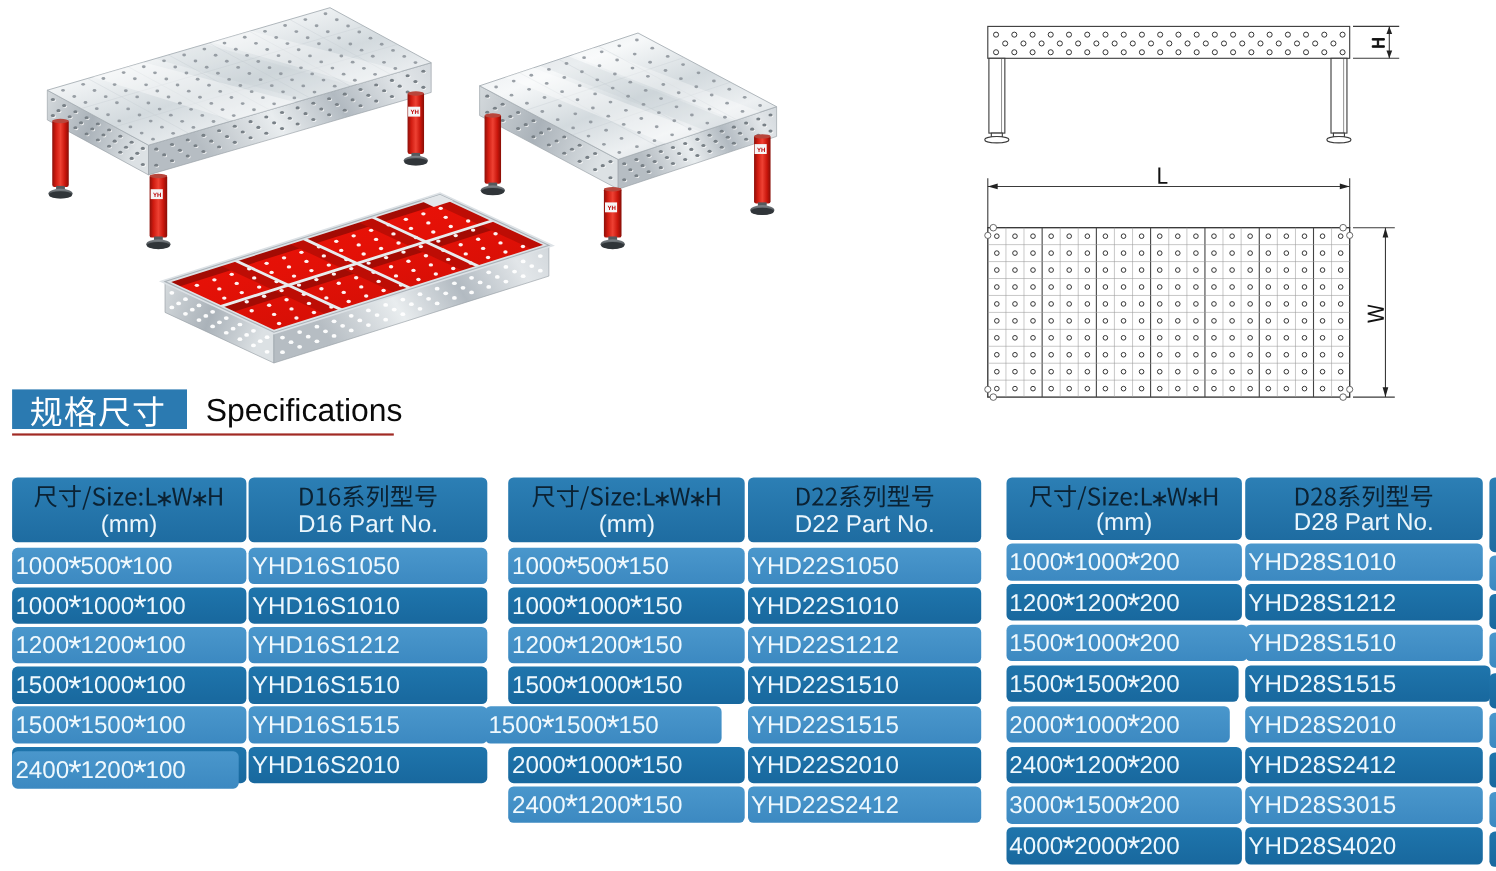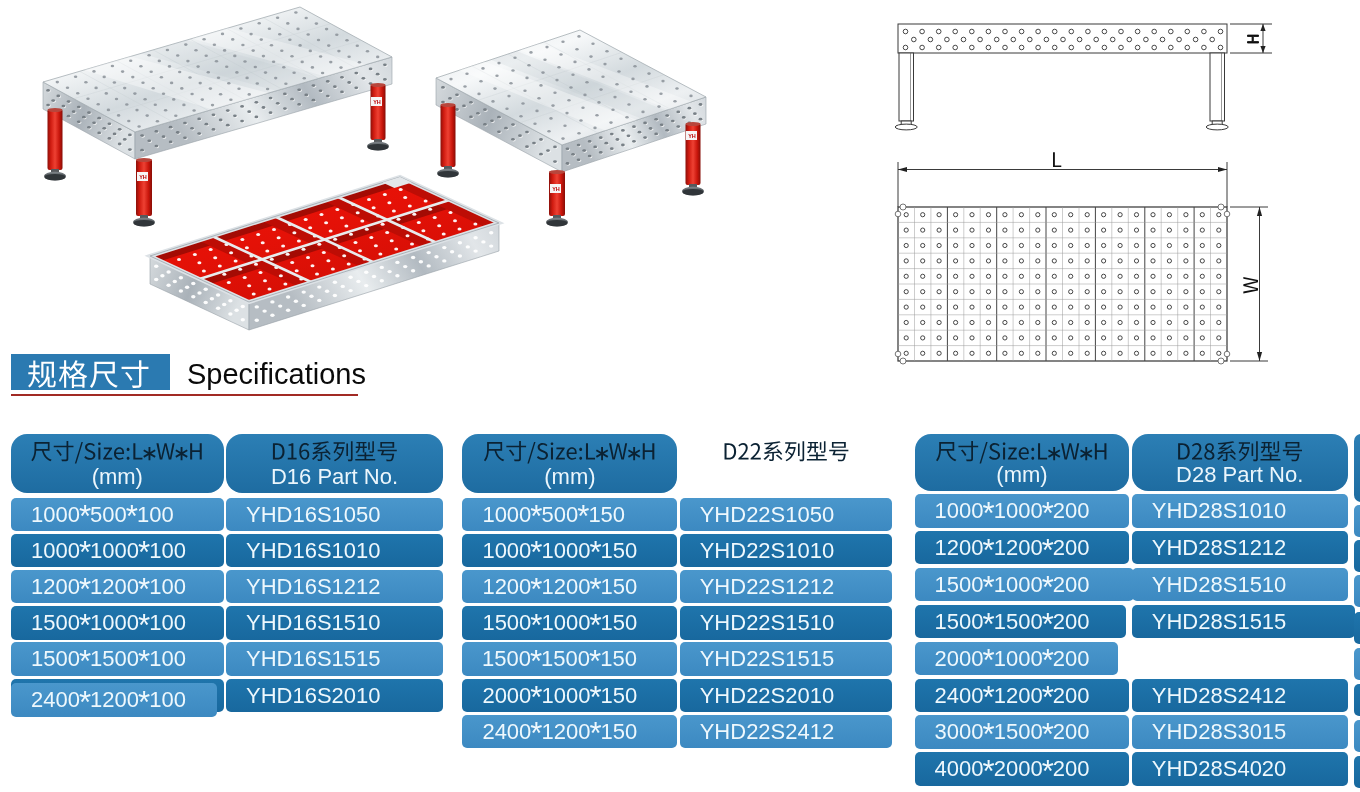--- a/index.html
+++ b/index.html
@@ -1,21 +1,21 @@
 <!DOCTYPE html>
 <html><head><meta charset="utf-8">
 <style>
 html,body{margin:0;padding:0;background:#fff}
 #page{position:relative;width:1360px;height:792px;overflow:hidden;background:#fff;
   font-family:"Liberation Sans",sans-serif}
 .cell{position:absolute;border-radius:5px;color:#eef8fd;font-size:22px;line-height:33px;
-  padding-left:20px;box-sizing:border-box;white-space:nowrap;overflow:hidden}
+  padding-left:3px;box-sizing:border-box;white-space:nowrap;overflow:hidden}
 .cell.light{background:linear-gradient(#4a97cc,#3c89c1)}
 .cell.dark{background:linear-gradient(#1f75ac,#18689e)}
-.hcell{position:absolute;border-radius:16px;background:linear-gradient(#2c7fb5,#1e6ca1);
+.hcell{position:absolute;border-radius:5px;background:linear-gradient(#2c7fb5,#1e6ca1);
   box-sizing:border-box}
 .h2{position:absolute;left:0;right:0;bottom:3px;text-align:center;font-size:22px;line-height:26px;color:#ebf6fc}
 i{font-style:normal;position:relative;top:0.18em;font-size:1.42em;line-height:0;margin:0 -1px}
 #tblk{position:absolute;left:11px;top:354px;width:159px;height:36px;background:#2b7ab1}
 #ten{position:absolute;left:187px;top:358px;font-size:29px;color:#0a0a0a}
 #tline{position:absolute;left:11px;top:394px;width:347px;height:2px;background:#a12a24}
 </style></head>
 <body>
 <div id="page">
 <div id="tblk"></div>
@@ -36,49 +36,53 @@
     <div class="cell dark" style="left:11.0px;top:606.1px;width:212.6px;height:33.6px">1500<i>*</i>1000<i>*</i>100</div>
     <div class="cell dark" style="left:226.0px;top:606.1px;width:217.0px;height:33.6px">YHD16S1510</div>
     <div class="cell light" style="left:11.0px;top:642.3px;width:212.6px;height:33.6px">1500<i>*</i>1500<i>*</i>100</div>
     <div class="cell light" style="left:226.0px;top:642.3px;width:217.0px;height:33.6px">YHD16S1515</div>
     <div class="cell dark" style="left:11.0px;top:678.5px;width:212.6px;height:33.6px">2000<i>*</i>1000<i>*</i>100</div>
     <div class="cell dark" style="left:226.0px;top:678.5px;width:217.0px;height:33.6px">YHD16S2010</div>
     <div class="cell light" style="left:11.0px;top:683px;width:206px;height:33.6px">2400<i>*</i>1200<i>*</i>100</div>
     <div class="hcell" style="left:462.4px;top:434px;width:215.0px;height:59px">
       <div class="h2">(mm)</div>
     </div>
+    <div class="hcell" style="left:679.7px;top:434px;width:212.8px;height:59px">
+      <div class="h2">D22 Part No.</div>
+    </div>
     <div class="cell light" style="left:462.4px;top:497.5px;width:215.0px;height:33.6px">1000<i>*</i>500<i>*</i>150</div>
     <div class="cell light" style="left:679.7px;top:497.5px;width:212.8px;height:33.6px">YHD22S1050</div>
     <div class="cell dark" style="left:462.4px;top:533.7px;width:215.0px;height:33.6px">1000<i>*</i>1000<i>*</i>150</div>
     <div class="cell dark" style="left:679.7px;top:533.7px;width:212.8px;height:33.6px">YHD22S1010</div>
     <div class="cell light" style="left:462.4px;top:569.9px;width:215.0px;height:33.6px">1200<i>*</i>1200<i>*</i>150</div>
     <div class="cell light" style="left:679.7px;top:569.9px;width:212.8px;height:33.6px">YHD22S1212</div>
     <div class="cell dark" style="left:462.4px;top:606.1px;width:215.0px;height:33.6px">1500<i>*</i>1000<i>*</i>150</div>
     <div class="cell dark" style="left:679.7px;top:606.1px;width:212.8px;height:33.6px">YHD22S1510</div>
-    <div class="cell light" style="left:462px;top:642.3px;width:215.0px;height:33.6px">1500<i>*</i>1500<i>*</i>150</div>
+    <div class="cell light" style="left:441px;top:642.3px;width:215.0px;height:33.6px">1500<i>*</i>1500<i>*</i>150</div>
     <div class="cell light" style="left:679.7px;top:642.3px;width:212.8px;height:33.6px">YHD22S1515</div>
     <div class="cell dark" style="left:462.4px;top:678.5px;width:215.0px;height:33.6px">2000<i>*</i>1000<i>*</i>150</div>
     <div class="cell dark" style="left:679.7px;top:678.5px;width:212.8px;height:33.6px">YHD22S2010</div>
     <div class="cell light" style="left:462.4px;top:714.7px;width:215.0px;height:33.6px">2400<i>*</i>1200<i>*</i>150</div>
     <div class="cell light" style="left:679.7px;top:714.7px;width:212.8px;height:33.6px">YHD22S2412</div>
     <div class="hcell" style="left:914.6px;top:434px;width:214.8px;height:57px">
       <div class="h2">(mm)</div>
     </div>
     <div class="hcell" style="left:1131.8px;top:434px;width:215.8px;height:57px">
       <div class="h2">D28 Part No.</div>
     </div>
     <div class="cell light" style="left:914.6px;top:494.3px;width:214.8px;height:33.4px">1000<i>*</i>1000<i>*</i>200</div>
     <div class="cell light" style="left:1131.8px;top:494.3px;width:215.8px;height:33.4px">YHD28S1010</div>
     <div class="cell dark" style="left:914.6px;top:531.1px;width:214.8px;height:33.4px">1200<i>*</i>1200<i>*</i>200</div>
     <div class="cell dark" style="left:1131.8px;top:531.1px;width:215.8px;height:33.4px">YHD28S1212</div>
     <div class="cell light" style="left:914.6px;top:568.0px;width:219px;height:33.4px">1500<i>*</i>1000<i>*</i>200</div>
     <div class="cell light" style="left:1131.8px;top:568.0px;width:215.8px;height:33.4px">YHD28S1510</div>
     <div class="cell dark" style="left:914.6px;top:604.9px;width:211px;height:33.4px">1500<i>*</i>1500<i>*</i>200</div>
     <div class="cell dark" style="left:1131.8px;top:604.9px;width:223px;height:33.4px">YHD28S1515</div>
     <div class="cell light" style="left:914.6px;top:641.7px;width:203px;height:33.4px">2000<i>*</i>1000<i>*</i>200</div>
+    <div class="cell light" style="left:1131.8px;top:641.7px;width:215.8px;height:33.4px">YHD28S2010</div>
     <div class="cell dark" style="left:914.6px;top:678.5px;width:214.8px;height:33.4px">2400<i>*</i>1200<i>*</i>200</div>
     <div class="cell dark" style="left:1131.8px;top:678.5px;width:215.8px;height:33.4px">YHD28S2412</div>
     <div class="cell light" style="left:914.6px;top:715.4px;width:214.8px;height:33.4px">3000<i>*</i>1500<i>*</i>200</div>
     <div class="cell light" style="left:1131.8px;top:715.4px;width:215.8px;height:33.4px">YHD28S3015</div>
     <div class="cell dark" style="left:914.6px;top:752.2px;width:214.8px;height:33.4px">4000<i>*</i>2000<i>*</i>200</div>
     <div class="cell dark" style="left:1131.8px;top:752.2px;width:215.8px;height:33.4px">YHD28S4020</div>
 <div class="hcell" style="left:1354px;top:434px;width:14px;height:68px"></div>
     <div class="cell light" style="left:1354px;top:504.5px;width:14px;height:32px"></div>
     <div class="cell dark" style="left:1354px;top:539.7px;width:14px;height:32px"></div>
     <div class="cell light" style="left:1354px;top:574.9px;width:14px;height:32px"></div>

